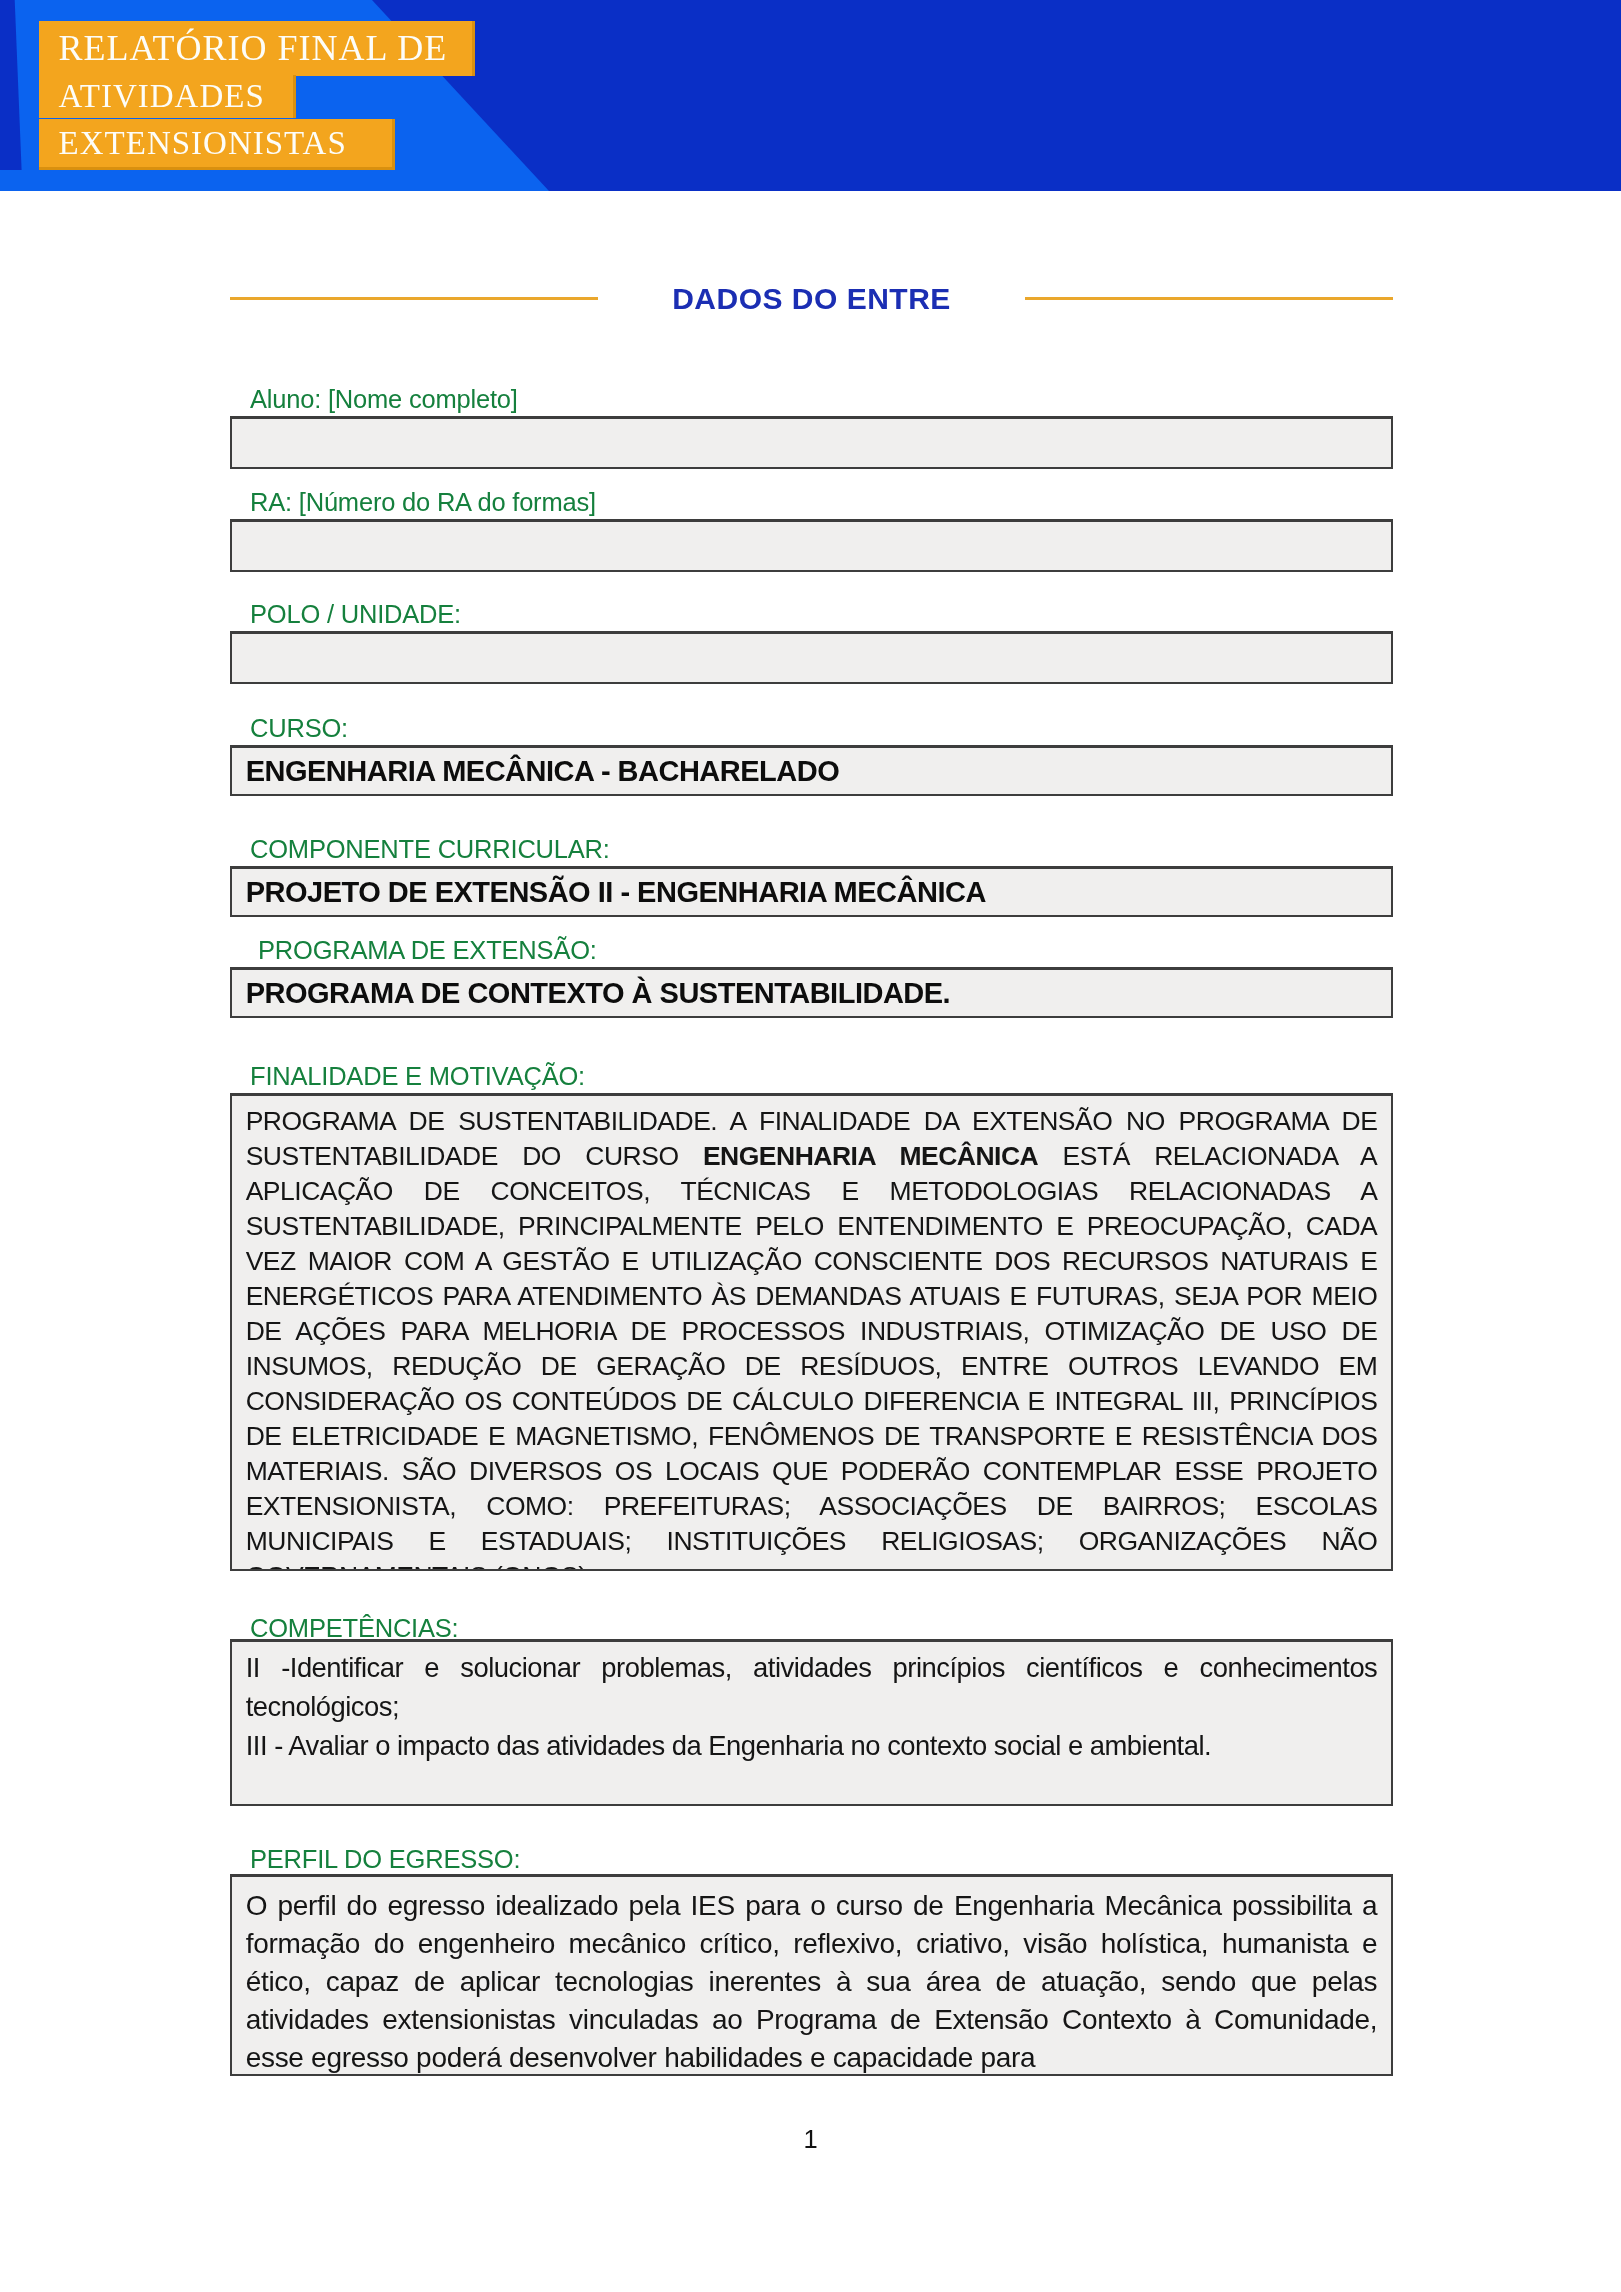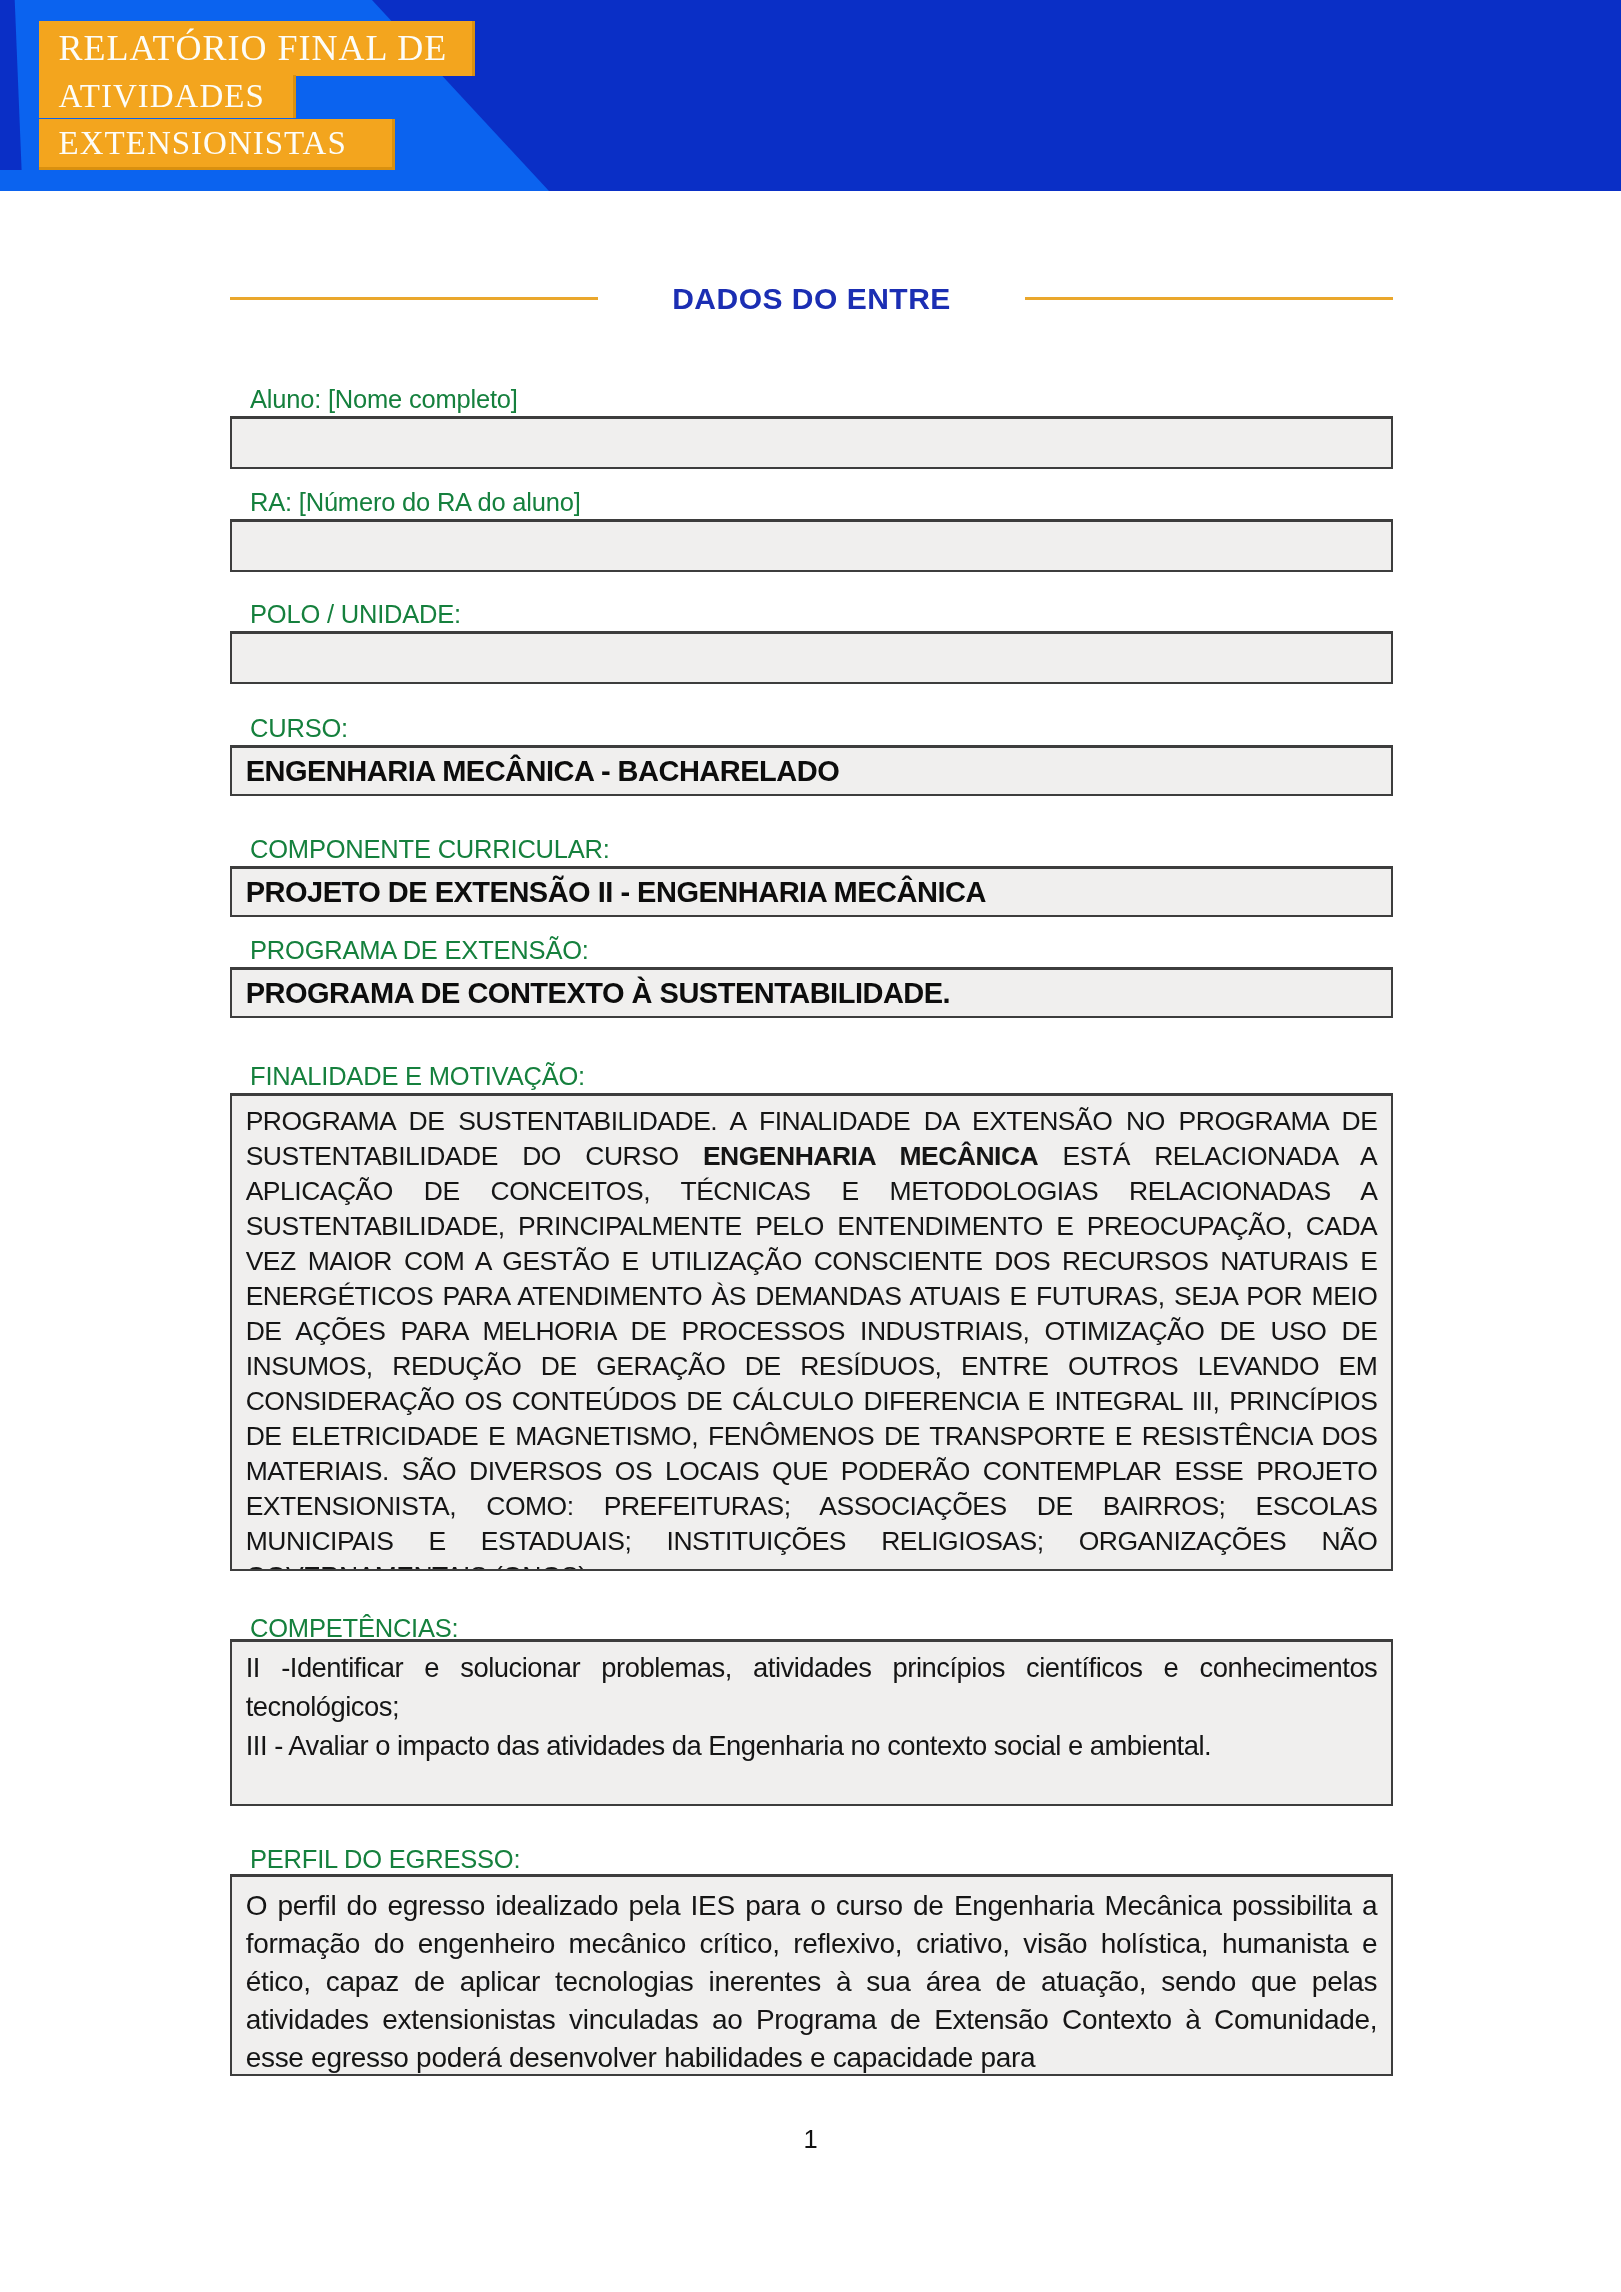--- a/index.html
+++ b/index.html
@@ -41,21 +41,21 @@
         letter-spacing:-0.5px;overflow:hidden;}
   .fbox.list .item{white-space:pre-wrap;text-align:justify;}
   .fbox.perfil{padding:9.8px 13.7px;font-size:28px;color:#151515;text-align:justify;
         line-height:38px;letter-spacing:-0.3px;overflow:hidden;}
 
   .b1{top:416px;height:53px;} .b2{top:519px;height:53px;} .b3{top:631px;height:53px;}
   .b4{top:745px;height:51px;} .b5{top:866px;height:51px;} .b6{top:967px;height:51px;}
   .b7{top:1093px;height:478px;} .b8{top:1639px;height:167px;} .b9{top:1874px;height:202px;}
 
   .l1{top:385px;} .l2{top:488px;} .l3{top:600px;} .l4{top:714px;}
-  .l5{top:835px;} .l6{top:936px;} .l7{top:1062px;} .l8{top:1614px;} .l9{top:1845px;}
+  .l5{top:835px;} .l6{top:936px;margin-left:8px;} .l7{top:1062px;} .l8{top:1614px;} .l9{top:1845px;}
 
   .page-num{position:absolute;left:0;top:2125px;width:1621px;text-align:center;
         font-size:25.5px;color:#111;}
 </style>
 </head>
 <body>
 
 <div class="page">
 
   <div class="banner">
@@ -68,21 +68,21 @@
 
   <div class="title-row">
     <div class="gold-line"></div>
     <div class="title-text">DADOS DO ENTRE</div>
     <div class="gold-line"></div>
   </div>
 
   <div class="flabel l1">Aluno: [Nome completo]</div>
   <div class="fbox b1"></div>
 
-  <div class="flabel l2">RA: [Número do RA do aluno]</div>
+  <div class="flabel l2">RA: [Número do RA do formas]</div>
   <div class="fbox b2"></div>
 
   <div class="flabel l3">POLO / UNIDADE:</div>
   <div class="fbox b3"></div>
 
   <div class="flabel l4">CURSO:</div>
   <div class="fbox value b4">ENGENHARIA MECÂNICA - BACHARELADO</div>
 
   <div class="flabel l5">COMPONENTE CURRICULAR:</div>
   <div class="fbox value b5">PROJETO DE EXTENSÃO II - ENGENHARIA MECÂNICA</div>

